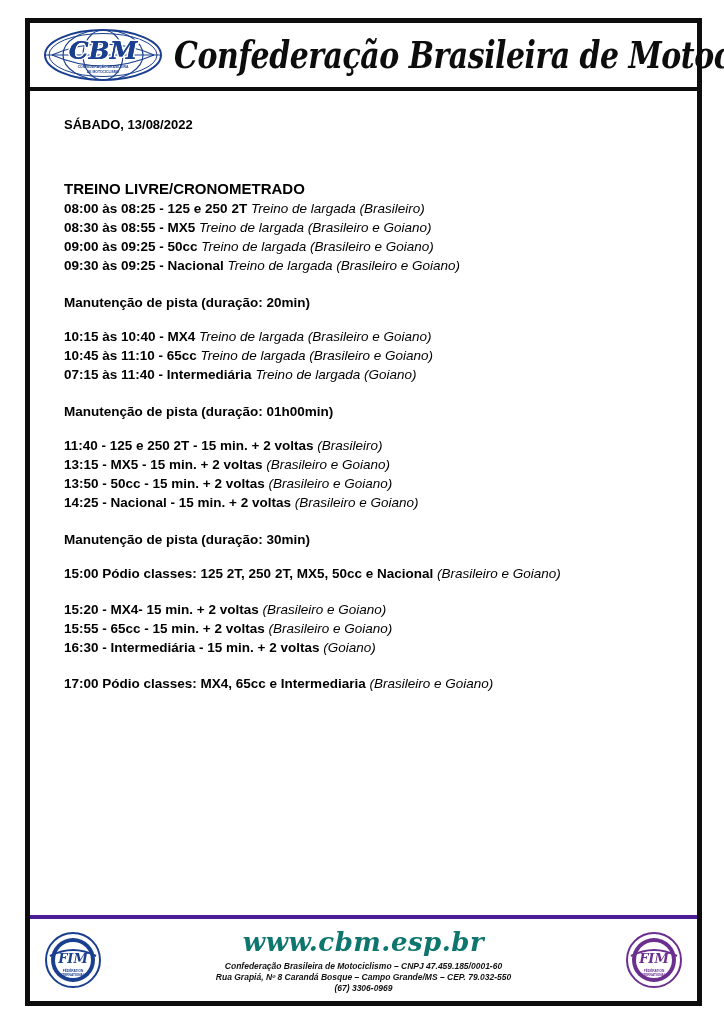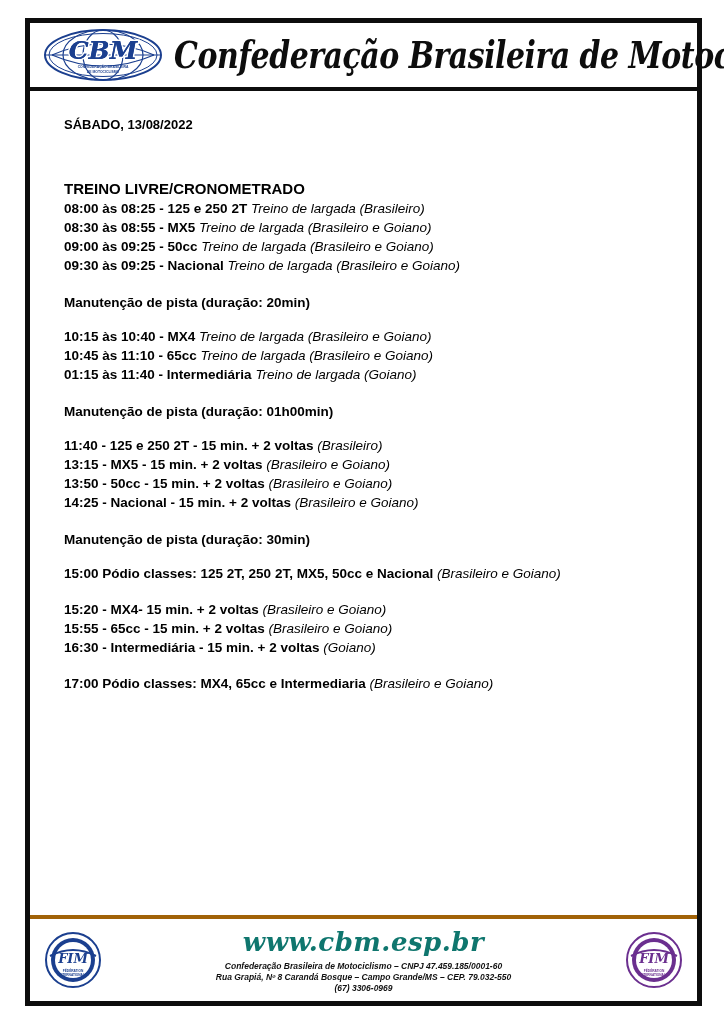--- a/index.html
+++ b/index.html
@@ -102,21 +102,21 @@
     font-weight: bold;
     margin: 0;
   }
 
   .gap-lg { height: 20px; }
   .gap-md { height: 17px; }
 
   
   .footer {
     flex: 0 0 auto;
-    border-top: 4px solid #a16207;
+    border-top: 4px solid #4c1d95;
     height: 86px;
     display: flex;
     align-items: center;
     justify-content: center;
     padding: 0 14px;
     box-sizing: border-box;
   }
 
   .fim-logo {
     width: 58px;
@@ -201,21 +201,21 @@
 
       <div class="gap-md"></div>
 
       <div class="row">
         <span class="b">10:15 às 10:40 - MX4 </span><span class="i">Treino de largada (Brasileiro e Goiano)</span>
       </div>
       <div class="row">
         <span class="b">10:45 às 11:10 - 65cc </span><span class="i">Treino de largada (Brasileiro e Goiano)</span>
       </div>
       <div class="row">
-        <span class="b">01:15 às 11:40 - Intermediária </span><span class="i">Treino de largada (Goiano)</span>
+        <span class="b">07:15 às 11:40 - Intermediária </span><span class="i">Treino de largada (Goiano)</span>
       </div>
 
       <div class="gap-lg"></div>
 
       <div class="maint">Manutenção de pista (duração: 01h00min)</div>
 
       <div class="gap-md"></div>
 
       <div class="row">
         <span class="b">11:40 - 125 e 250 2T - 15 min. + 2 voltas </span><span class="i">(Brasileiro)</span>

